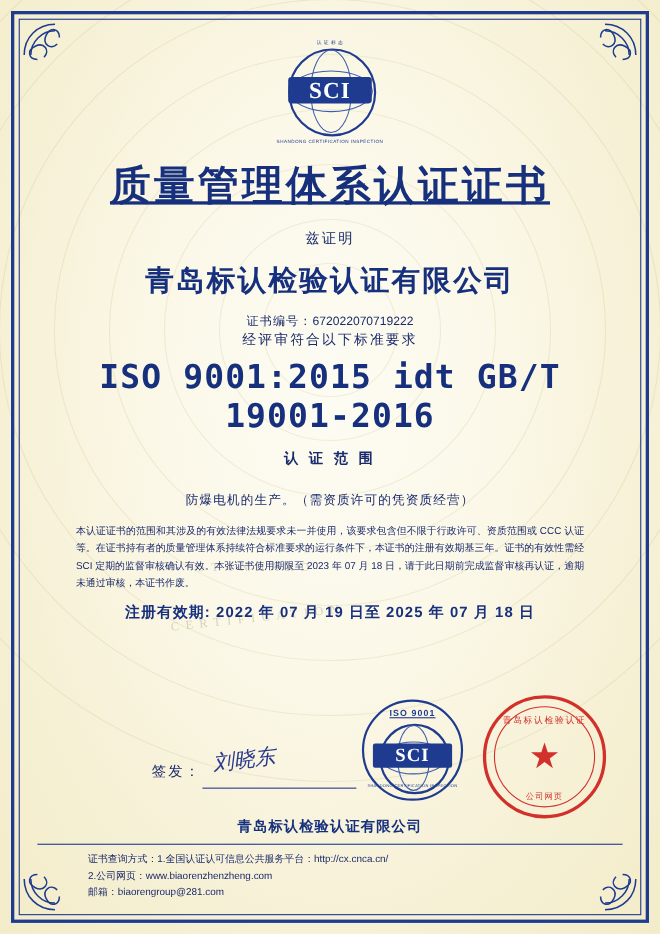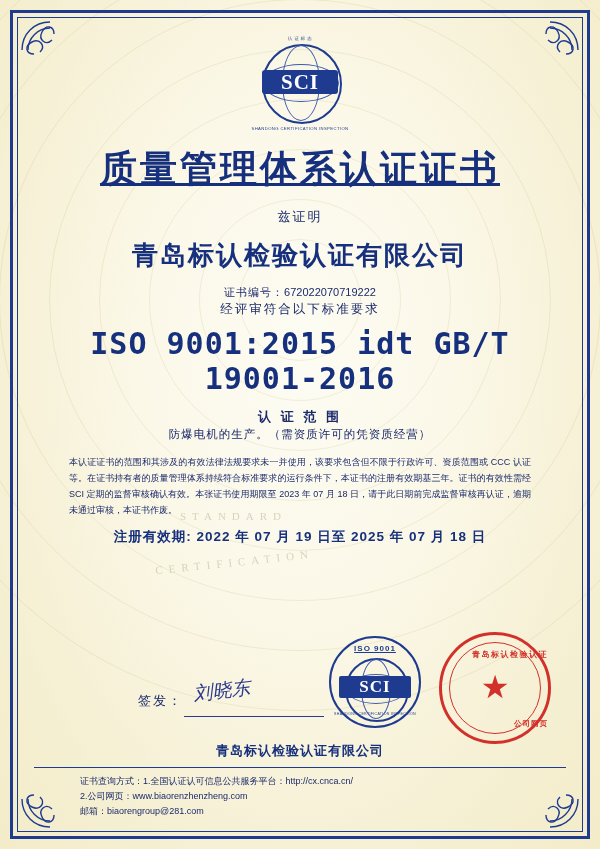--- a/index.html
+++ b/index.html
@@ -73,21 +73,21 @@
     font-size:26px;font-weight:bold;letter-spacing:2px;color:#16307d;
   }
   .meta{margin-top:10px;font-size:11px;line-height:18px;color:#1b2a6b;}
   .meta .lbl{letter-spacing:1px;}
   .standard-note{font-size:12.5px;letter-spacing:2px;}
   .standard{
     margin-top:8px;font-family:"DejaVu Sans Mono","Liberation Mono",monospace;
     font-size:30px;font-weight:bold;letter-spacing:1px;color:#16307d;
   }
   .scope-title{margin-top:12px;font-size:13px;font-weight:bold;letter-spacing:3px;}
-  .scope-text{margin-top:1px;font-size:11.5px;letter-spacing:1px;text-align:center;}
+  .scope-text{margin-top:21px;font-size:11.5px;letter-spacing:1px;text-align:center;}
   .paragraph{
     margin:12px auto 0;width:462px;text-align:justify;font-size:9px;line-height:16px;
     color:#1b2a6b;
   }
   .valid{
     margin-top:10px;font-size:13.5px;font-weight:bold;letter-spacing:1px;color:#16307d;
   }
 
   
   .watermark{
@@ -149,21 +149,21 @@
   }
   .seal .inner{
     position:absolute;left:7px;top:7px;right:7px;bottom:7px;border:1px solid #d2312b;
     border-radius:50%;
   }
   .seal .star{
     position:absolute;left:50%;top:50%;transform:translate(-50%,-52%);
     font-size:32px;line-height:32px;color:#d2312b;
   }
   .seal .arc-top,.seal .arc-bot{
-    position:absolute;left:0;width:106px;text-align:right;font-size:8px;font-weight:bold;
+    position:absolute;left:0;width:106px;text-align:center;font-size:8px;font-weight:normal;
     letter-spacing:1.5px;
   }
   .seal .arc-top{top:14px;}
   .seal .arc-bot{bottom:12px;font-size:7.5px;letter-spacing:1px;}
 
   .issuer{
     text-align:center;font-size:13px;font-weight:bold;color:#16307d;letter-spacing:1px;
     padding-top:2px;
   }
   .rule{margin:7px 0 6px;border-top:1px solid #1f3b8f;}

